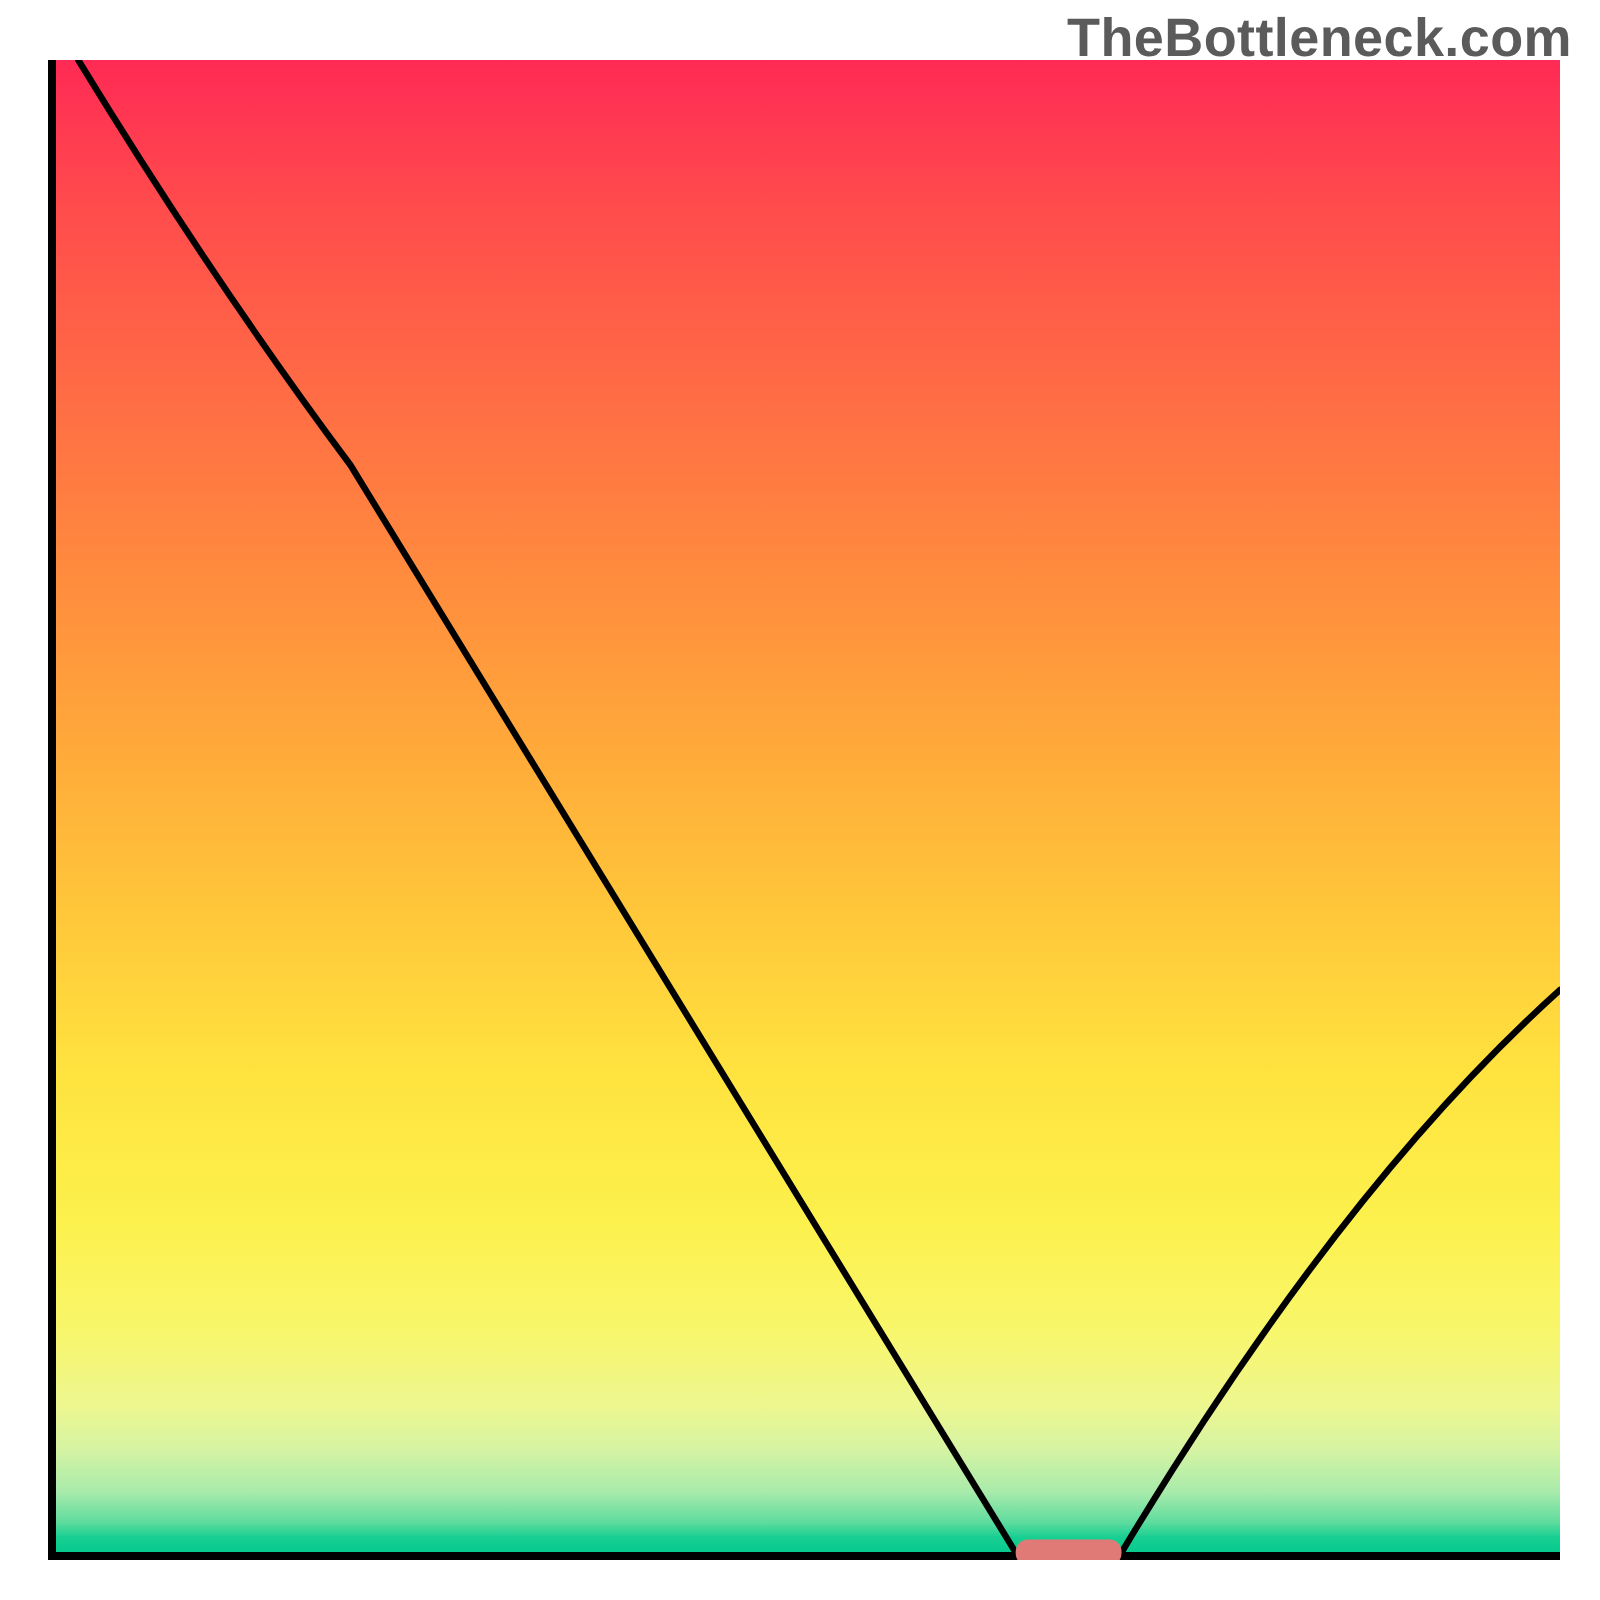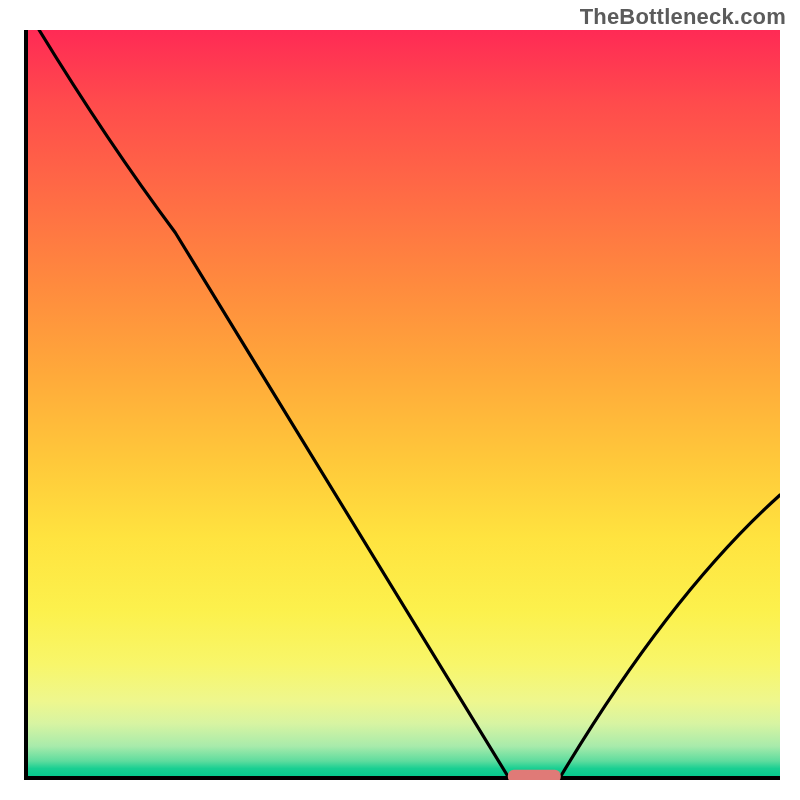--- a/index.html
+++ b/index.html
@@ -13,21 +13,21 @@
   .chart-container {
     position: relative;
     width: 800px;
     height: 800px;
   }
   .watermark {
     position: absolute;
     top: 4px;
     right: 14px;
     font-family: Arial, Helvetica, sans-serif;
-    font-size: 22px;
+    font-size: 27px;
     font-weight: 600;
     color: #5b5b5b;
     letter-spacing: 0.2px;
   }
   .plot-area {
     position: absolute;
     left: 24px;
     top: 30px;
     width: 752px;
     height: 746px;

